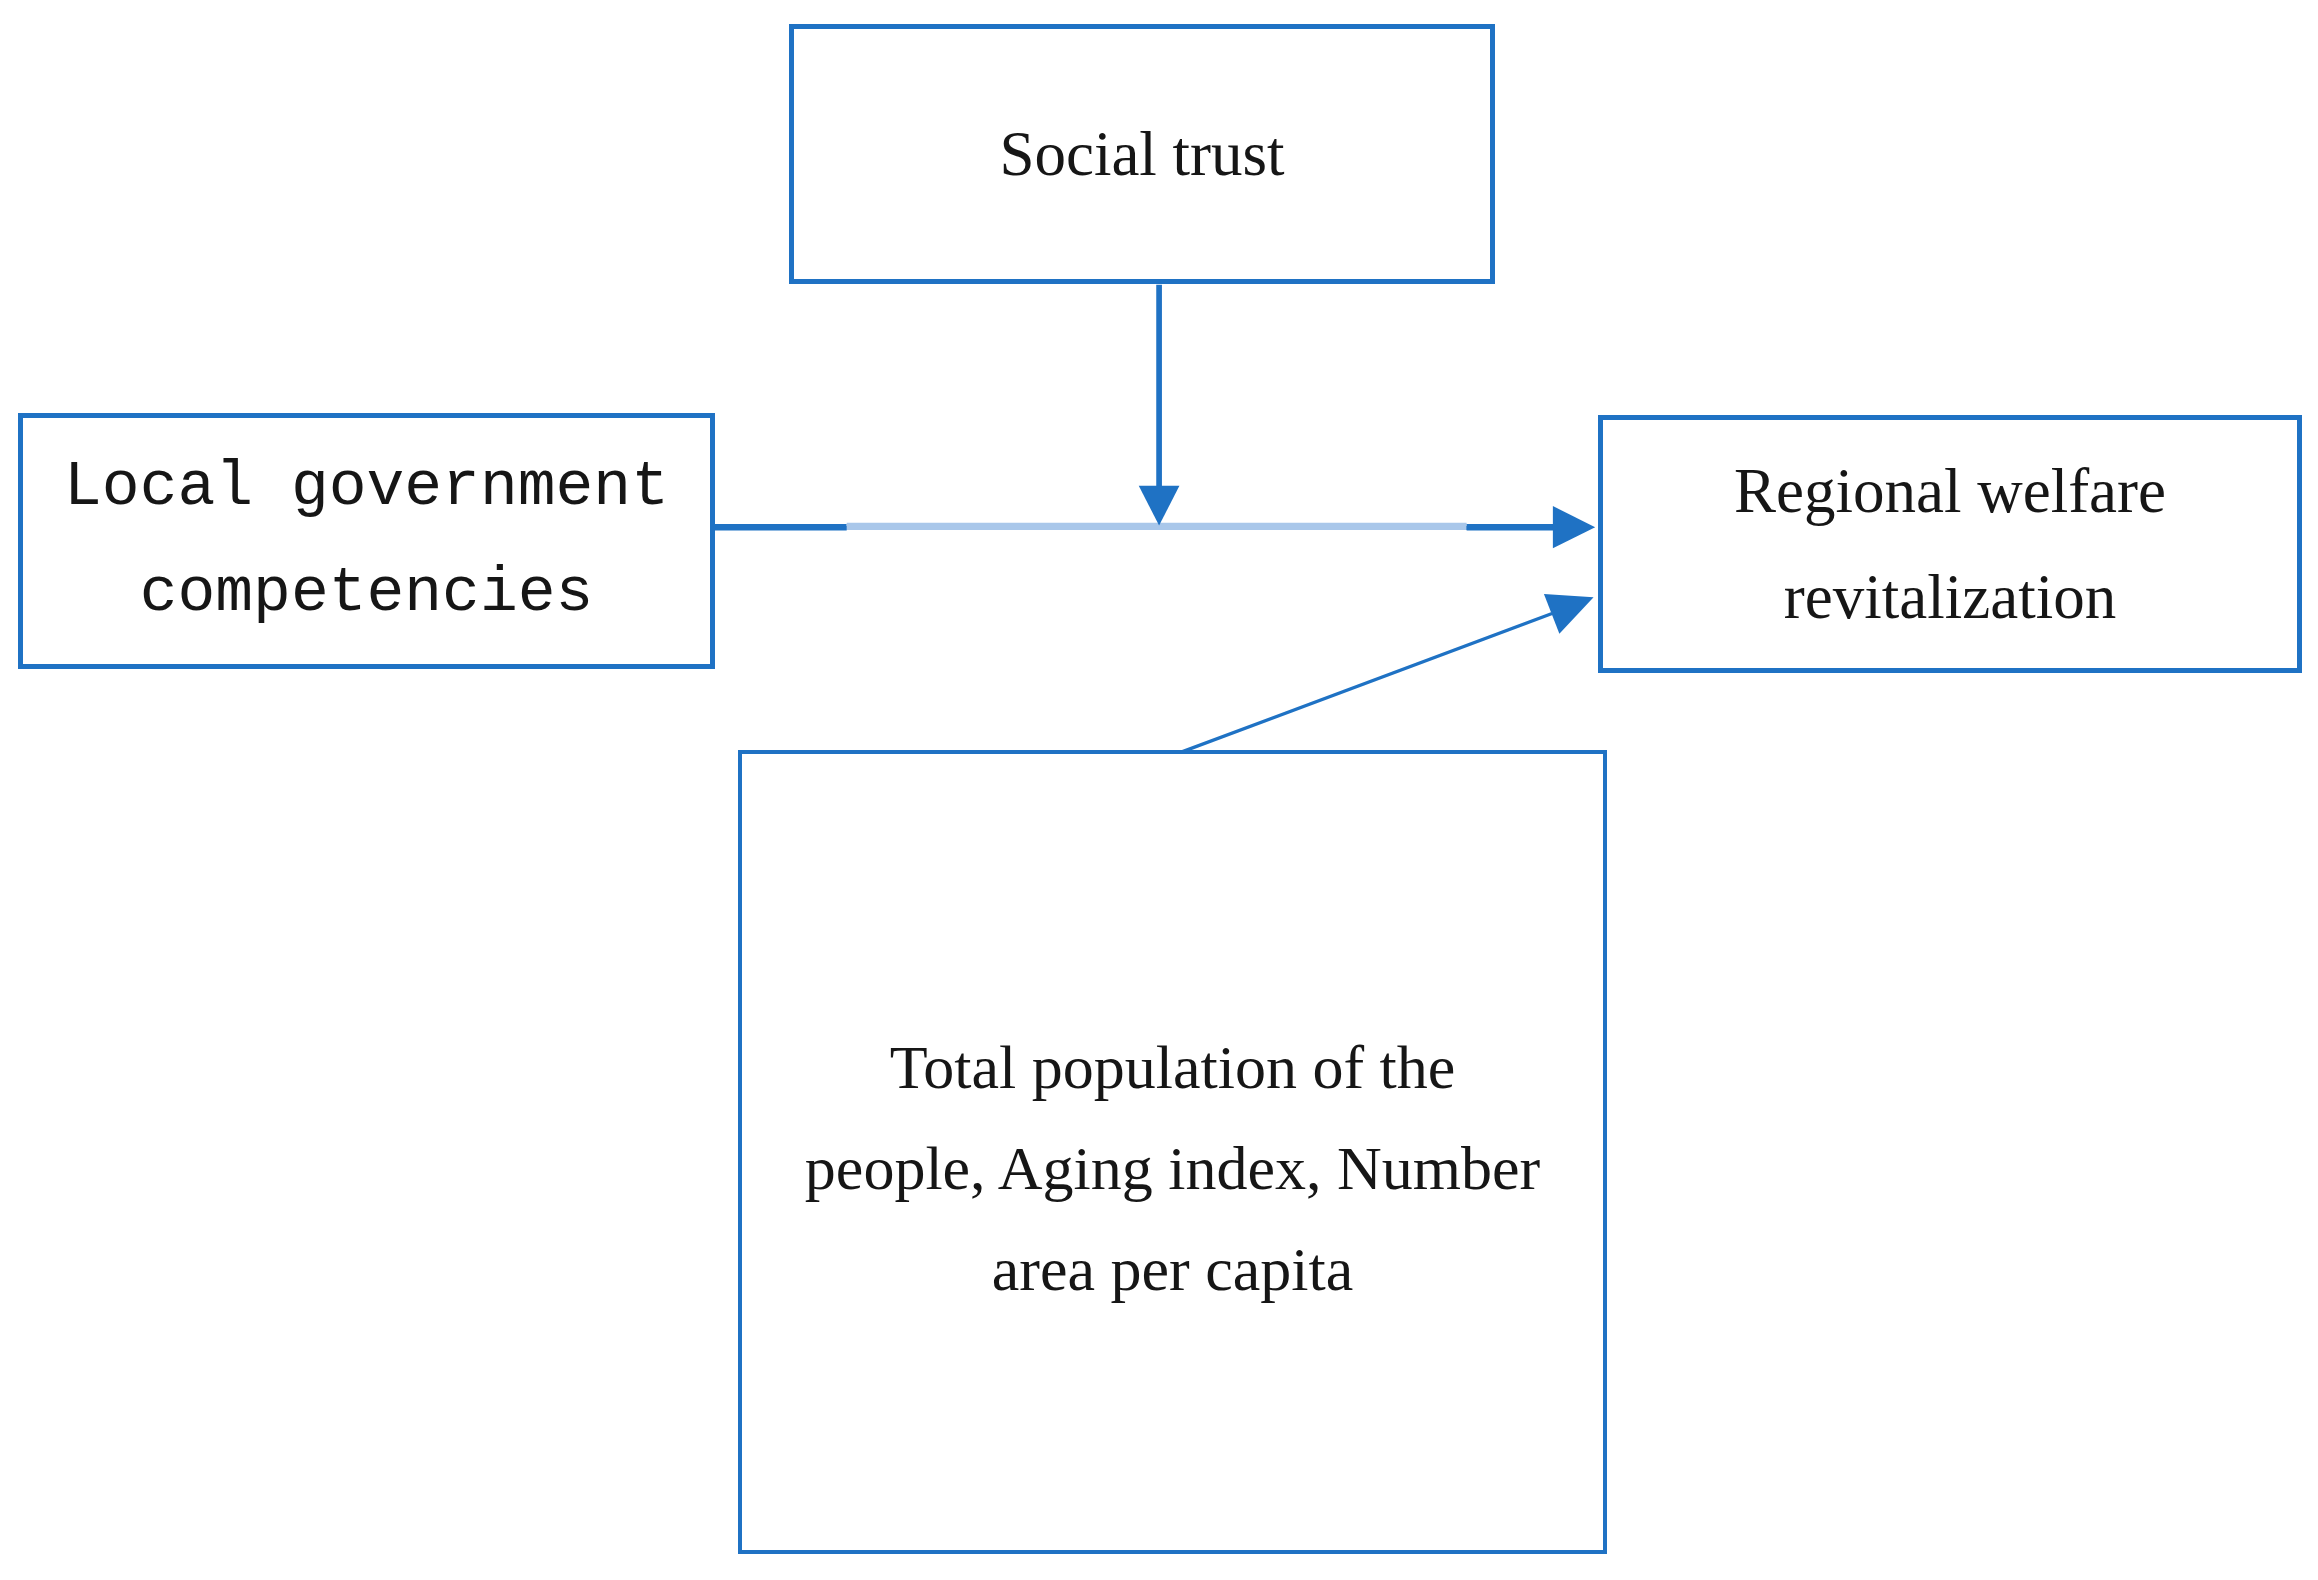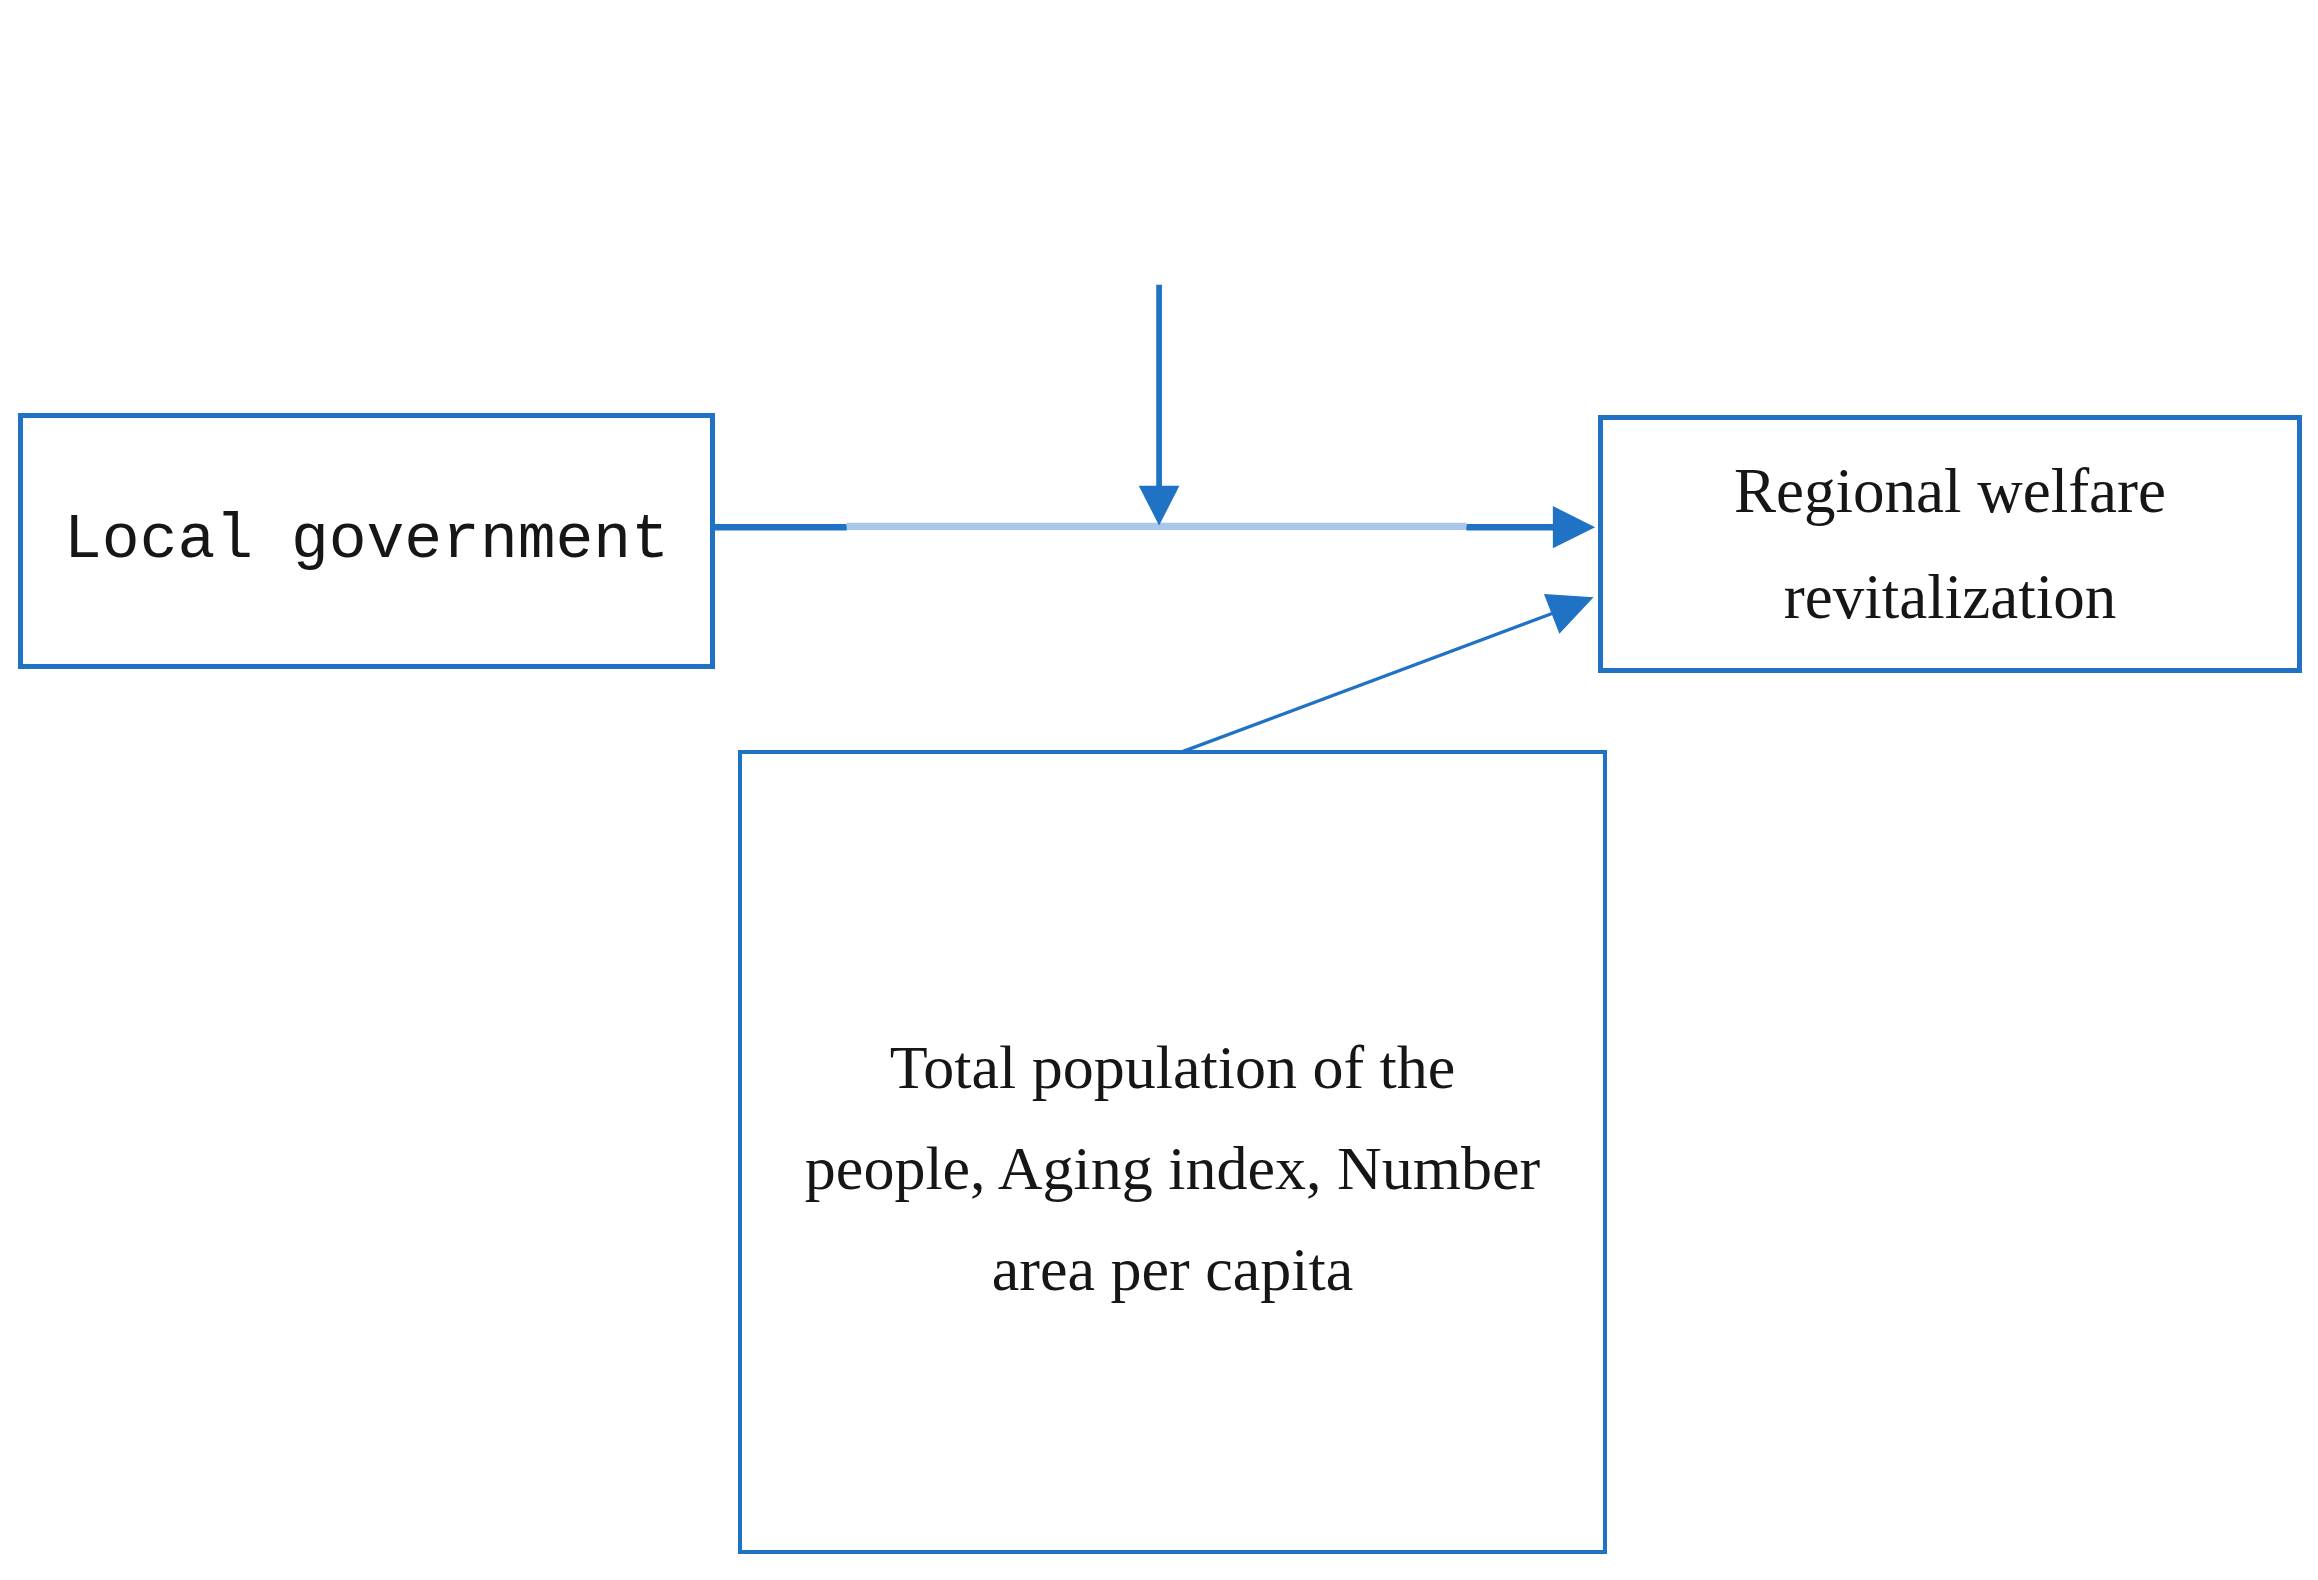--- a/index.html
+++ b/index.html
@@ -66,23 +66,27 @@
     <line class="stroke-dark" x1="1802" y1="648" x2="1914" y2="648" stroke-width="8"></line>
     <polygon class="fill-dark" points="1960,648 1908,622 1908,674"></polygon>
 
     <line class="stroke-dark" x1="1424" y1="350" x2="1424" y2="598" stroke-width="7"></line>
     <polygon class="fill-dark" points="1424,646 1399,597 1449,597"></polygon>
 
     <line class="stroke-dark" x1="1447" y1="926" x2="1907" y2="754" stroke-width="4"></line>
     <polygon class="fill-dark" points="1958,734 1916,779 1897,730"></polygon>
   </svg>
 
+  <div class="node" id="node-social-trust">
+    <span>Social trust</span>
+  </div>
 
   <div class="node" id="node-local-gov">
     <span>Local government</span>
+    <span>competencies</span>
   </div>
 
   <div class="node" id="node-regional">
     <span>Regional welfare</span>
     <span>revitalization</span>
   </div>
 
   <div class="node" id="node-controls">
     <span>Total population of the</span>
     <span>people, Aging index, Number</span>

